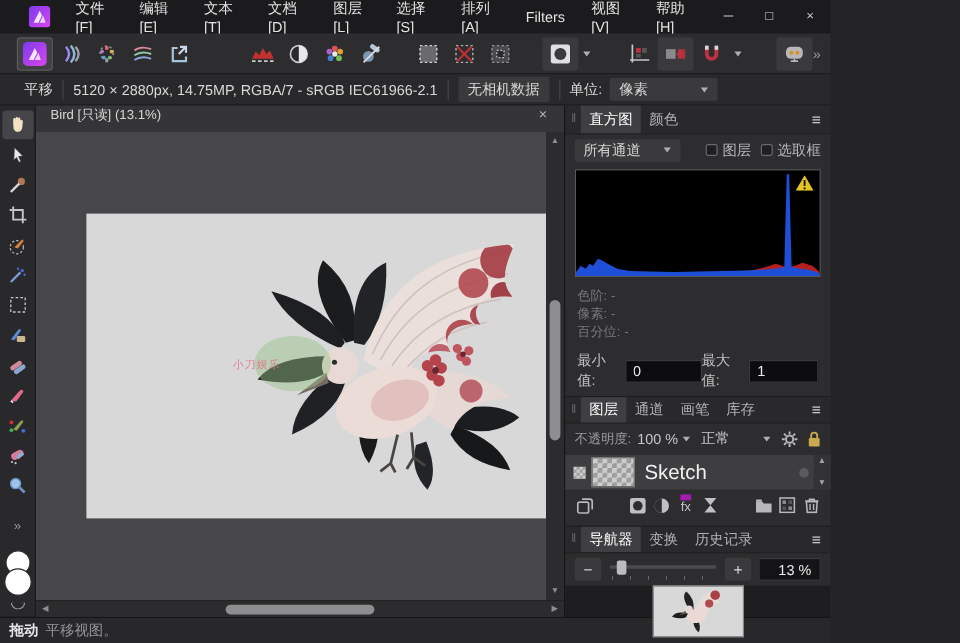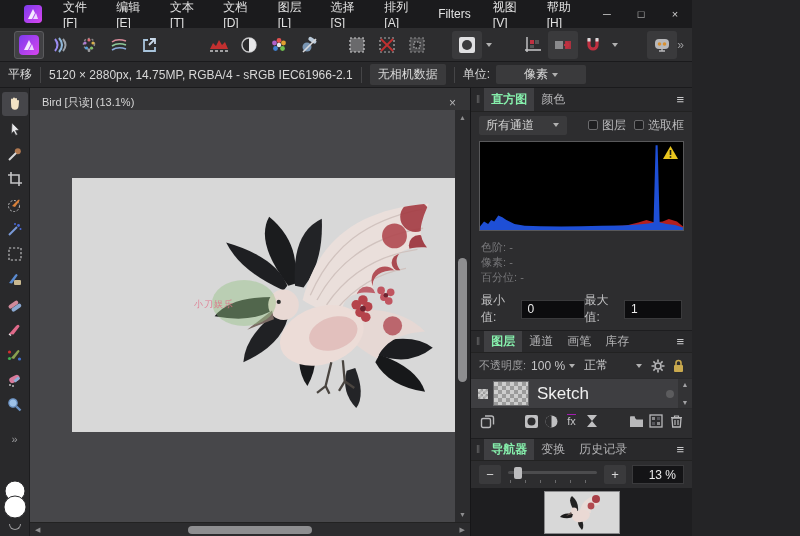--- a/index.html
+++ b/index.html
@@ -20,56 +20,56 @@
   .tbtn.sel{background:#414144;border:1px solid #5b5b5e}
   .tbtn.box{background:#3a3a3c}
   .chev{width:0;height:0;border-left:3px solid transparent;border-right:3px solid transparent;border-top:4px solid #b0b0b0;margin:0 4px;flex:none}
   .tb-gap1{width:54px}.tb-gap2{width:24px}.tb-gap3{width:26px}.tb-gap4{width:30px}.tb-gap5{width:34px}
   .overflow{color:#9a9a9c;font-size:12px;margin-left:auto;padding-right:8px}
 
   
   .contextbar{height:26px;background:#29292b;border-bottom:1px solid #1a1a1c;display:flex;align-items:center;flex:none;font-size:12px;color:#d8d8d8}
   .ctx-divider{width:1px;height:16px;background:#454547;margin:0 8px}
   .ctx-chip{background:#3a3a3c;border-radius:2px;padding:2px 8px}
-  .ctx-select{background:#3a3a3c;border-radius:2px;height:19px;display:flex;align-items:center;padding:0 4px 0 8px;width:90px;justify-content:center;margin-left:6px}
+  .ctx-select{background:#3a3a3c;border-radius:2px;height:19px;display:flex;align-items:center;padding:0 4px 0 8px;width:90px;justify-content:space-between;margin-left:6px}
 
   
   .main{flex:1;display:flex;min-height:0}
 
   
   .toolcol{width:30px;background:#29292b;border-right:1px solid #1c1c1e;display:flex;flex-direction:column;align-items:center;padding-top:4px;flex:none}
   .tool{width:26px;height:24px;display:flex;align-items:center;justify-content:center;border-radius:3px;margin-bottom:1px;flex:none}
   .tool.selected{background:#46464a}
   .swatch-arc{width:12px;height:6px;border:1px solid #9a9a9c;border-top:none;border-radius:0 0 10px 10px;margin:2px 0 6px}
 
   
   .canvas-col{flex:1;display:flex;flex-direction:column;min-width:0;background:#2a2a2c}
   .tabbar{height:22px;background:#2a2a2c;display:flex;flex:none}
-  .doc-tab{flex:1;background:#353537;display:flex;align-items:flex-end;padding:0 12px;font-size:11px;color:#d6d6d6}
+  .doc-tab{flex:1;background:#353537;display:flex;align-items:flex-start;padding:0 12px;font-size:11px;color:#d6d6d6}
   .tab-close{margin-left:auto;color:#b4b4b6;font-size:12px;padding:0 2px}
   .viewport{flex:1;background:#47474a;position:relative;overflow:hidden}
   .image{position:absolute;left:42px;top:68px;width:452px;height:254px;background:#d8d8d8}
   .watermark-blob{position:absolute;left:140px;top:102px;width:64px;height:46px;border-radius:50%;background:rgba(150,195,135,.45)}
   .watermark-text{position:absolute;left:122px;top:120px;font-size:9px;color:rgba(225,110,135,.85);letter-spacing:1px;white-space:nowrap}
   .vscroll{position:absolute;right:0;top:0;bottom:0;width:15px;background:#2c2c2e;display:flex;flex-direction:column;align-items:center}
   .vthumb{position:absolute;left:3px;width:9px;top:36%;height:30%;background:#8e8e90;border-radius:5px}
   .hscroll{height:14px;background:#2c2c2e;border-top:1px solid #222;display:flex;align-items:center;position:relative;flex:none}
   .hthumb{position:absolute;left:36%;width:28%;top:3px;height:8px;background:#8e8e90;border-radius:4px}
   .sarrow{color:#8e8e90;font-size:7px;line-height:1;flex:none}
   .vscroll .sarrow{margin:4px 0}
   .hscroll .sarrow{margin:0 5px}
   .hscroll .sarrow:last-child{margin-left:auto}
 
   
   .dock{width:222px;background:#2d2d2f;border-left:1px solid #161618;display:flex;flex-direction:column;flex:none}
   .panel{display:flex;flex-direction:column;border-bottom:1px solid #1d1d1f}
   .ptabs{height:24px;background:#29292b;border-bottom:1px solid #222;display:flex;align-items:center;flex:none}
   .grip{color:#6a6a6c;font-size:10px;padding:0 4px 0 5px}
   .ptab{padding:0 7px;height:100%;display:flex;align-items:center;color:#b2b2b4;font-size:12px}
-  .ptab.active{background:#3f3f42;color:#86efac;font-weight:bold}
+  .ptab.active{background:#3f3f42;color:#ffffff;font-weight:normal}
   .pmenu{margin-left:auto;padding:0 8px;color:#c8c8ca;font-size:13px}
 
   
   .hist-controls{height:26px;display:flex;align-items:center;padding:0 8px;flex:none}
   .hist-select{background:#3a3a3c;border-radius:2px;height:19px;display:flex;align-items:center;justify-content:space-between;padding:0 4px 0 7px;width:88px}
   .cb{width:10px;height:10px;background:#1f1f21;border:1px solid #6a6a6c;border-radius:2px;margin-right:4px;flex:none}
   .cb-label{color:#b8b8ba;font-size:12px}
   .hist-chart{margin:3px 8px;height:90px;background:#000;border:1px solid #58585a;position:relative;flex:none}
   .hist-chart svg.series{position:absolute;inset:0;width:100%;height:100%}
   .hist-warn{position:absolute;top:4px;right:5px}
@@ -87,21 +87,21 @@
   .checker{background-color:#cdcdcd;background-image:linear-gradient(45deg,#9b9b9b 25%,transparent 25%,transparent 75%,#9b9b9b 75%),linear-gradient(45deg,#9b9b9b 25%,transparent 25%,transparent 75%,#9b9b9b 75%);background-size:8px 8px;background-position:0 0,4px 4px}
   .layer-mini{width:10px;height:10px;margin:0 5px 0 7px;background-size:5px 5px;background-position:0 0,2.5px 2.5px;flex:none}
   .layer-thumb{width:36px;height:25px;border:1px solid #6a6a6c;flex:none}
   .layer-name{margin-left:8px;color:#f0f0f0;font-size:17px}
   .vis-dot{width:8px;height:8px;border-radius:50%;background:#5c5c5e;margin-left:auto;margin-right:4px;flex:none}
   .lscroll{width:14px;height:100%;background:#333335;display:flex;flex-direction:column;align-items:center;justify-content:space-between;padding:2px 0;flex:none}
   .lscroll span{font-size:7px;color:#a2a2a4;line-height:1}
   .layer-footer{height:24px;display:flex;align-items:center;padding:0 6px;flex:none}
   .lf-gap{flex:1}
   .icon-btn{width:20px;height:20px;display:flex;align-items:center;justify-content:center;flex:none}
-  .fx{font-size:11px;color:#c2c2c4;border-top:1px solid #a21caf;line-height:1.1;}
+  .fx{font-size:11px;color:#c2c2c4;border-top:5px solid #a21caf;line-height:1.1;}
 
   
   .nav-zoomrow{height:27px;display:flex;align-items:center;padding:0 8px;flex:none}
   .nav-btn{width:22px;height:19px;background:#3a3a3c;border-radius:2px;display:flex;align-items:center;justify-content:center;color:#d8d8d8;font-size:13px;flex:none}
   .nav-slider{flex:1;margin:0 7px;position:relative;height:16px}
   .nav-track{position:absolute;left:0;right:0;top:4px;height:3px;background:#4c4c4e;border-radius:2px}
   .nav-thumb{position:absolute;left:7%;top:0;width:8px;height:12px;background:#bcbcbe;border-radius:2px}
   .nav-ticks{position:absolute;left:2px;right:2px;top:13px;height:3px;background:repeating-linear-gradient(90deg,#6a6a6c 0 1px,transparent 1px 15px)}
   .nav-value{width:52px;height:19px;background:#141416;border:1px solid #3a3a3c;color:#ececec;display:flex;align-items:center;justify-content:flex-end;padding:0 7px;font-size:12px;margin-left:6px;flex:none}
   .nav-preview{flex:1;background:#1e1e20;display:flex;align-items:center;justify-content:center;min-height:40px}
@@ -275,23 +275,23 @@
         <rect x="4" y="4" width="14" height="10" rx="4" fill="#b8b8ba"></rect>
         <circle cx="8.5" cy="9" r="1.8" fill="#d89030"></circle>
           <circle cx="13.5" cy="9" r="1.8" fill="#d89030"></circle>
         <path d="M8 16 H14 M11 14 V16" stroke="#b8b8ba" stroke-width="1.4" fill="none"></path>
       </svg>
     </div>
     <div class="overflow">»</div>
   </div>
 
   <div class="contextbar">
-    <span style="padding-left:8px">平移</span>
+    <span style="padding-left:20px">平移</span>
     <span class="ctx-divider"></span>
-    <span>5120 × 2880px, 14.75MP, RGBA/4 - sRGB IEC61966-2.1</span>
+    <span>5120 × 2880px, 14.75MP, RGBA/7 - sRGB IEC61966-2.1</span>
     <span class="ctx-divider"></span>
     <span class="ctx-chip">无相机数据</span>
     <span class="ctx-divider"></span>
     <span>单位:</span>
     <div class="ctx-select">
       <span>像素</span>
       <span class="chev"></span>
     </div>
   </div>
 
@@ -654,13 +654,17 @@
               <ellipse cx="36" cy="24" rx="9" ry="6" transform="rotate(-15 36 24)" fill="#ead9d4"></ellipse>
               <circle cx="29" cy="19" r="3.4" fill="#e8d8d3"></circle>
               <path d="M26,20 L21,24 L27,22 Z" fill="#6b5a55"></path>
             </svg>
           </div>
         </div>
       </div>
     </div>
   </div>
 
+  <div class="statusbar">
+    <span class="status-action">拖动</span>
+    <span class="status-hint">平移视图。</span>
+  </div>
 </div>
 
 </body></html>

